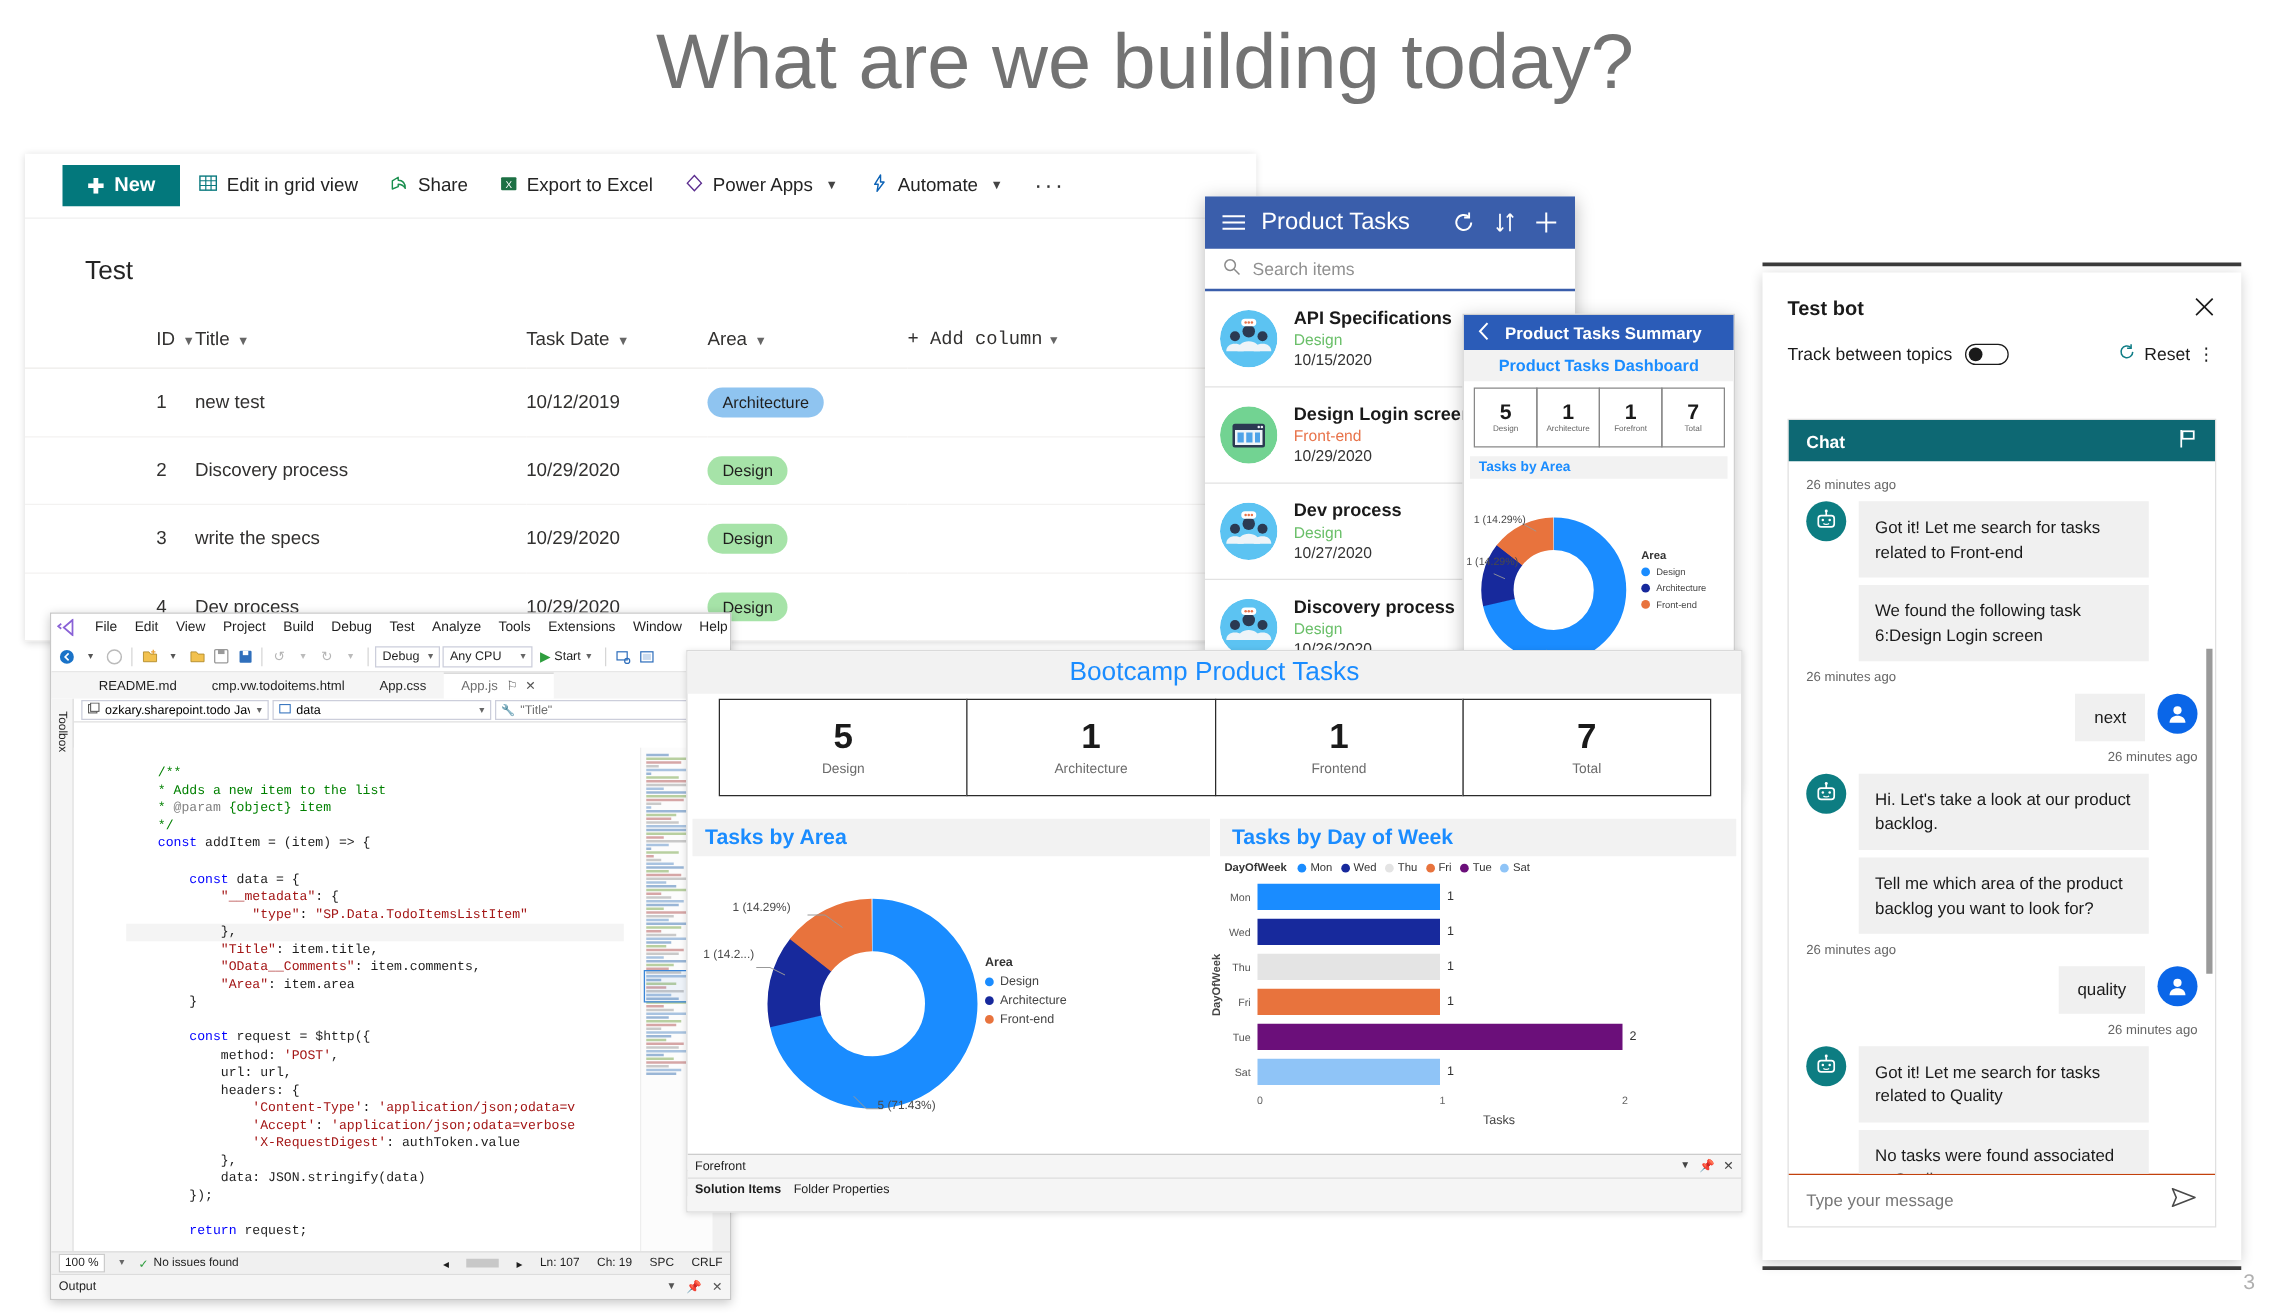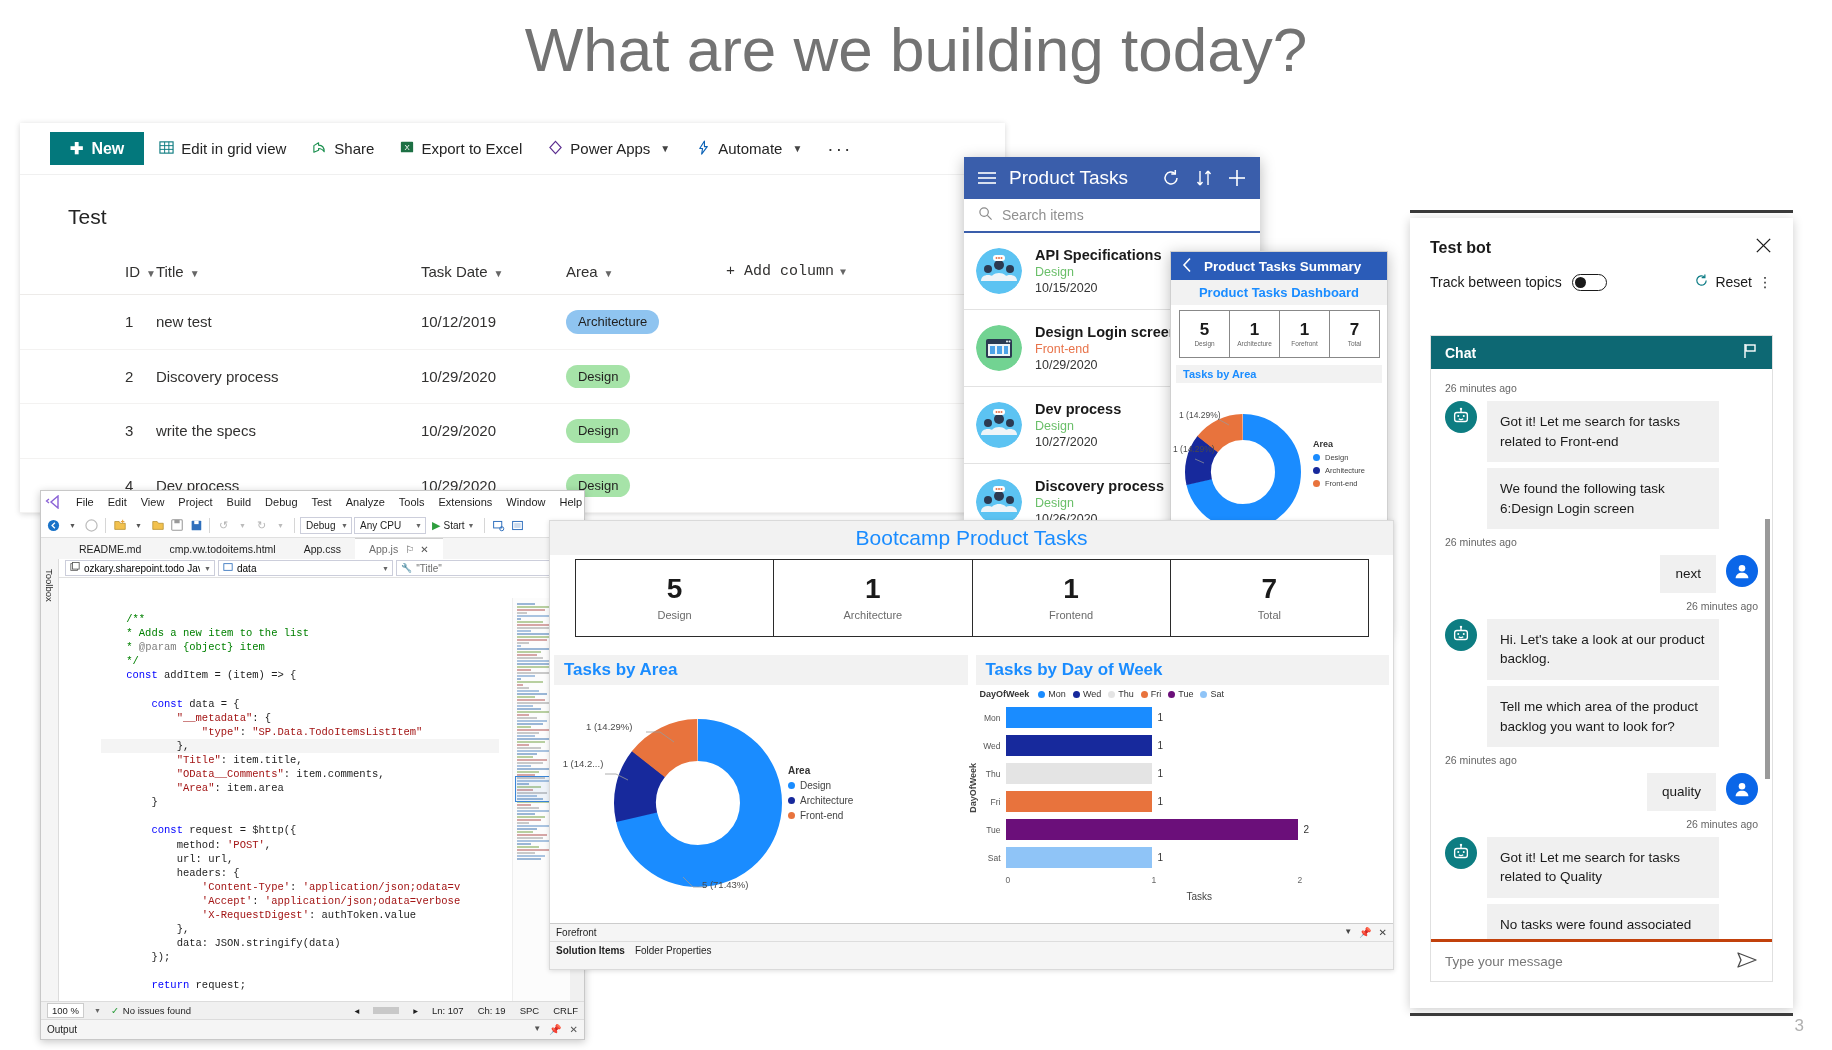--- a/index.html
+++ b/index.html
@@ -292,21 +292,21 @@
   }
   .av.bot { background:#0d7d82; }
   .av.user { background:#0a66e8; }
   .bubble {
     background:#f0f0f0; color:#1a1a1a; font-size:13.5px; line-height:1.45;
     padding:11px 13px; max-width:232px;
   }
   .bubble.small { padding:9px 15px; }
   #chat-scroll { position:absolute; right:2px; top:150px; width:5px; height:260px; background:#9a9a9a; }
   #chat-input {
-    height:42px; border-top:3px solid #c2410c; display:flex; align-items:center;
+    height:42px; border-top:1px solid #c2410c; display:flex; align-items:center;
     padding:0 14px; gap:20px;
   }
   #chat-input .ph { flex:1; font-size:13.5px; color:#777; }
   #bot-bottomline { position:absolute; left:0; bottom:-8px; width:383px; height:3px; background:#3a3a3a; }
 </style>
 </head>
 <body>
 
 <div id="slide-title">What are we building today?</div>
 <div id="slide-number">3</div>

